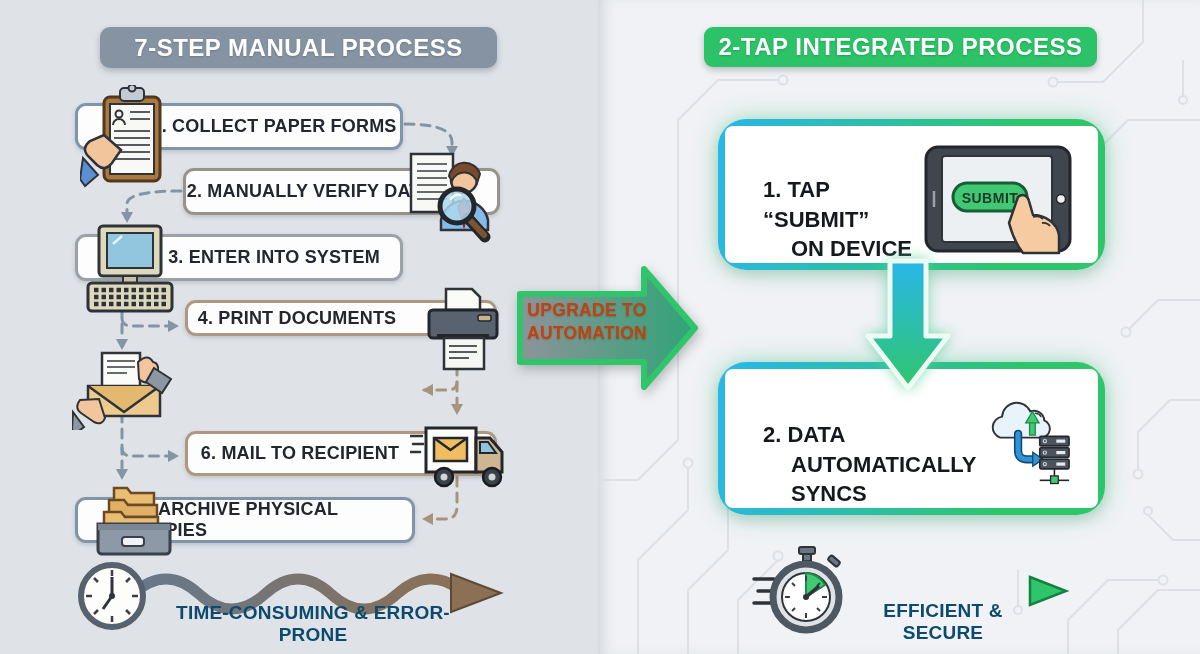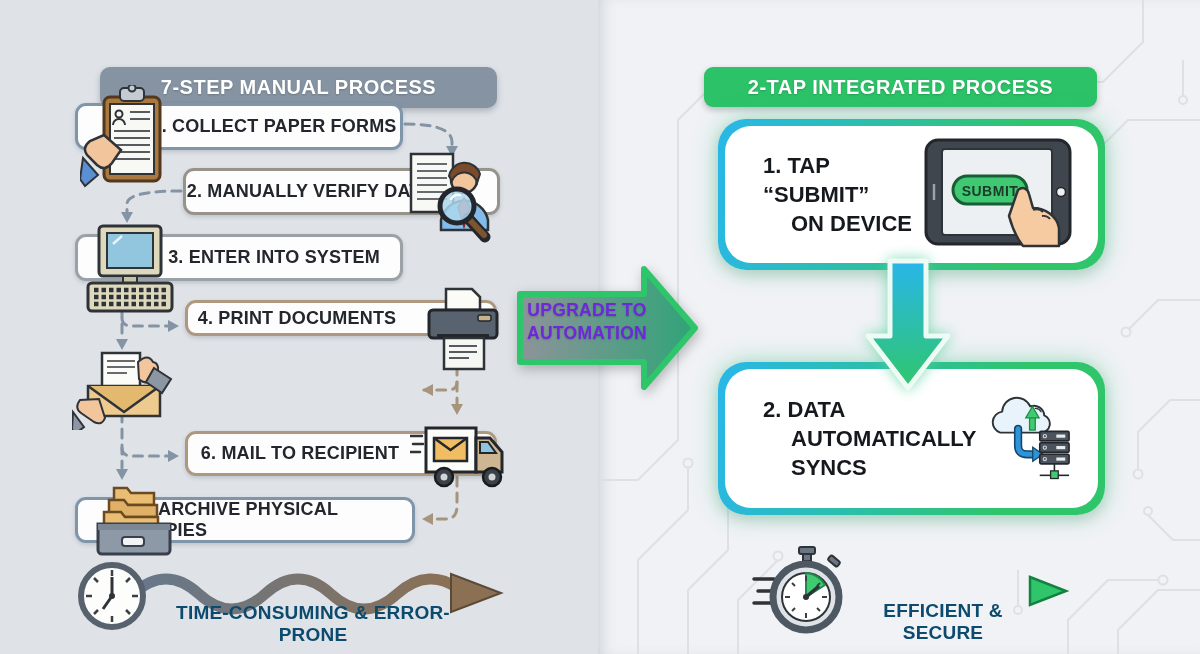--- a/index.html
+++ b/index.html
@@ -4,54 +4,54 @@
 <style>
   html,body{margin:0;padding:0;background:#c8ccd2;}
   .canvas{position:relative;width:1200px;height:654px;background:#dfe3e8;overflow:hidden;
           font-family:"Liberation Sans",sans-serif;}
   .right-bg{position:absolute;left:598px;top:0;width:602px;height:654px;background:#f0f2f5;
             box-shadow:inset 10px 0 16px -8px rgba(110,120,135,.30);}
   svg{display:block;}
   .abs{position:absolute;}
   
   .hdr{position:absolute;display:flex;align-items:center;justify-content:center;color:#fff;
-       font-weight:bold;font-size:20px;letter-spacing:.5px;border-radius:10px;
-       box-shadow:0 3px 6px rgba(40,50,60,.28);text-shadow:0 1px 2px rgba(0,0,0,.18);margin-top:40px;}
+       font-weight:bold;font-size:24px;letter-spacing:.5px;border-radius:10px;
+       box-shadow:0 3px 6px rgba(40,50,60,.28);text-shadow:0 1px 2px rgba(0,0,0,.18);}
   .hdr-left{left:100px;top:27px;width:397px;height:41px;}
   .hdr-right{left:704px;top:27px;width:393px;height:40px;border-radius:9px;}
   
   .step{position:absolute;background:#fdfdfd;border:3px solid #888;border-radius:11px;
         display:flex;align-items:center;justify-content:center;font-weight:bold;font-size:18px;
         color:#23262c;letter-spacing:.2px;box-sizing:border-box;
         box-shadow:0 2px 4px rgba(60,70,85,.20);z-index:2;}
   .s1{left:75px;top:103px;width:328px;height:47px;padding-left:70px;}
   .s2{left:183px;top:168px;width:317px;height:47px;padding-right:64px;}
   .s3{left:75px;top:234px;width:328px;height:47px;padding-left:70px;}
   .s4{left:185px;top:300px;width:312px;height:36px;padding-right:88px;}
   .s5{left:78px;top:366px;width:325px;height:46px;padding-left:84px;}
   .s6{left:185px;top:431px;width:312px;height:45px;padding-right:82px;text-align:right;}
   .s7{left:75px;top:497px;width:340px;height:46px;padding-left:60px;}
   .icon{position:absolute;z-index:4;}
   .conn{position:absolute;left:0;top:0;z-index:1;pointer-events:none;}
   
   .gbox{position:absolute;border-radius:28px;padding:7px;box-sizing:border-box;
         background:linear-gradient(100deg,#29b7e9 0%,#2fc56b 75%);
         box-shadow:0 0 22px rgba(70,200,140,.5),0 6px 14px rgba(0,0,0,.10);z-index:2;}
-  .gbox-inner{background:#fff;border-radius:26px;width:100%;height:100%;
-        display:flex;align-items:center;box-sizing:border-box;}
+  .gbox-inner{background:#fff;border-radius:8px;width:100%;height:100%;
+        display:flex;align-items:flex-end;box-sizing:border-box;}
   .rtext{flex:1;padding-left:38px;font-weight:bold;font-size:22px;color:#15181d;line-height:1.33;}
   .rtext span{display:block;}
   .ind{padding-left:28px;}
   .rbox1{left:718px;top:119px;width:387px;height:151px;}
   .rbox2{left:718px;top:362px;width:387px;height:153px;}
   .downarrow{position:absolute;left:864px;top:256px;z-index:5;}
   
   .footer-text{position:absolute;font-weight:bold;font-size:19px;color:#0c4a6e;
                text-align:center;letter-spacing:.2px;z-index:4;}
-  .mid-label{position:absolute;left:520px;top:299px;width:134px;color:#6d28d9;font-weight:bold;
+  .mid-label{position:absolute;left:520px;top:299px;width:134px;color:#c2410c;font-weight:bold;
              font-size:17.5px;line-height:1.32;text-align:center;letter-spacing:.3px;z-index:4;
              text-shadow:0 1px 2px rgba(0,0,0,.2);}
 </style>
 </head>
 <body>
 
 <div class="canvas">
 
   <div class="right-bg"></div>
 

